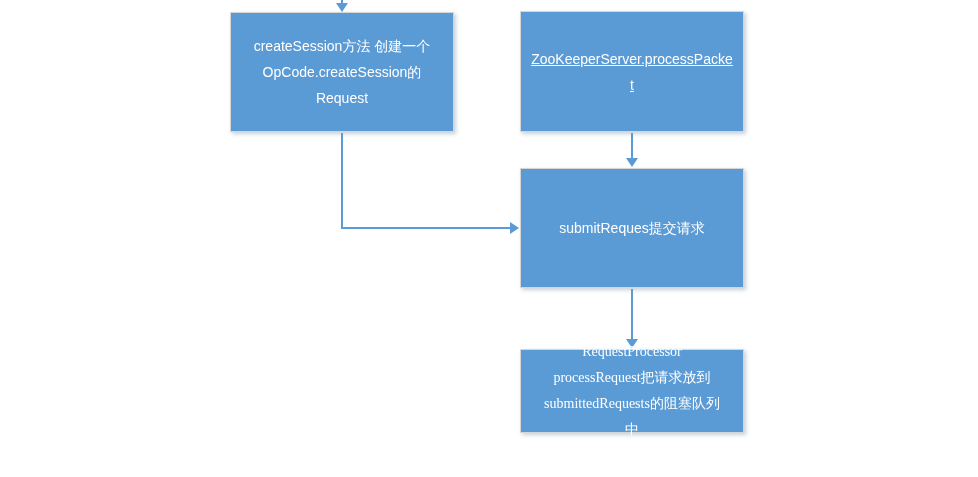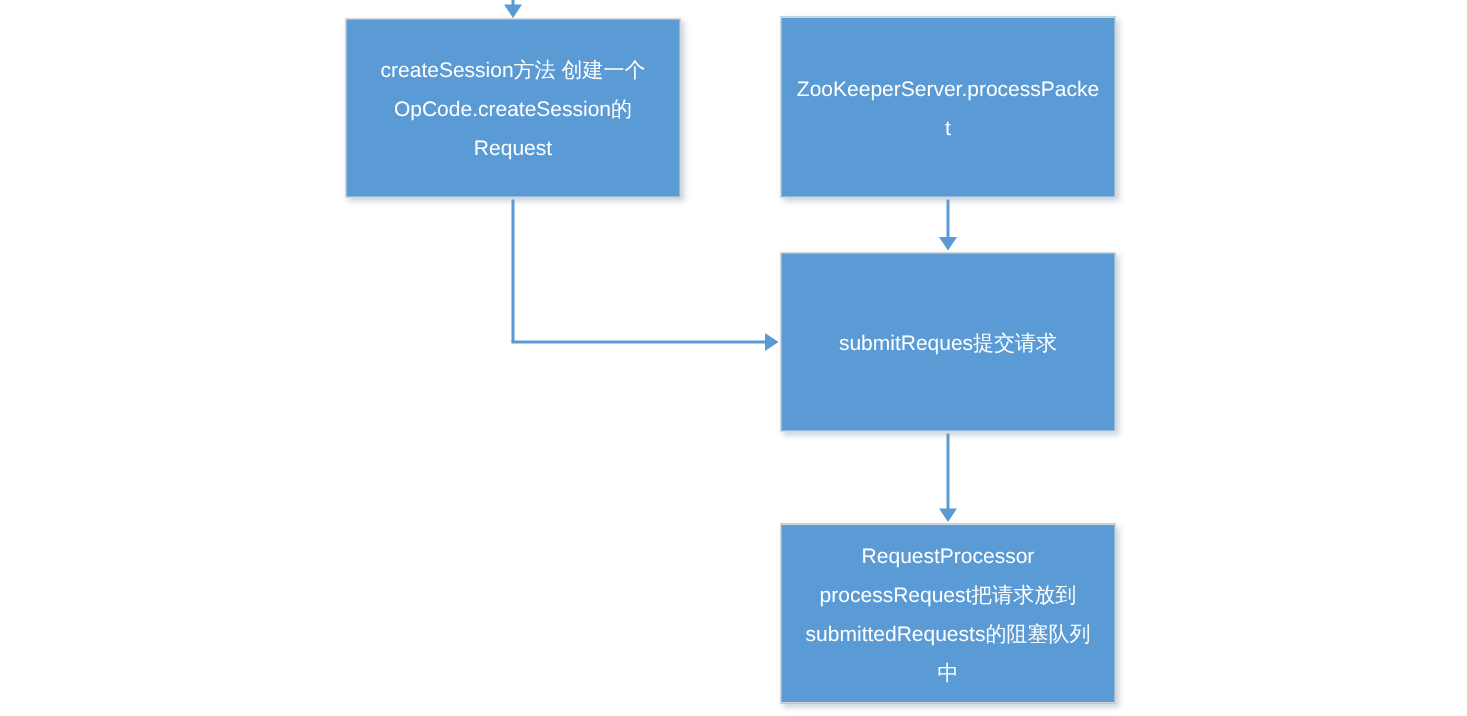--- a/index.html
+++ b/index.html
@@ -26,23 +26,23 @@
     text-align: center;
   }
   .node .node-label {
     white-space: pre-line;
     font-size: 14px;
     line-height: 26px;
     padding: 0 4px;
   }
 
   #node-create-session   { left: 230px; top: 12px;  width: 224px; height: 120px; align-items: center; }
-  #node-process-packet   { left: 520px; top: 11px;  width: 224px; height: 121px; }
+  #node-process-packet   { left: 520px; top: 11px;  width: 224px; height: 121px; text-decoration: underline; }
   #node-submit-request   { left: 520px; top: 168px; width: 224px; height: 120px; text-align: center; }
-  #node-request-processor{ left: 520px; top: 349px; width: 224px; height: 120px; }
+  #node-request-processor{ left: 520px; top: 349px; width: 224px; height: 84px; font-family: Liberation Serif, serif; }
 
   .line {
     position: absolute;
     background: #5b9bd5;
   }
   .arrow-down {
     position: absolute;
     width: 0; height: 0;
     border-left: 6px solid transparent;
     border-right: 6px solid transparent;

